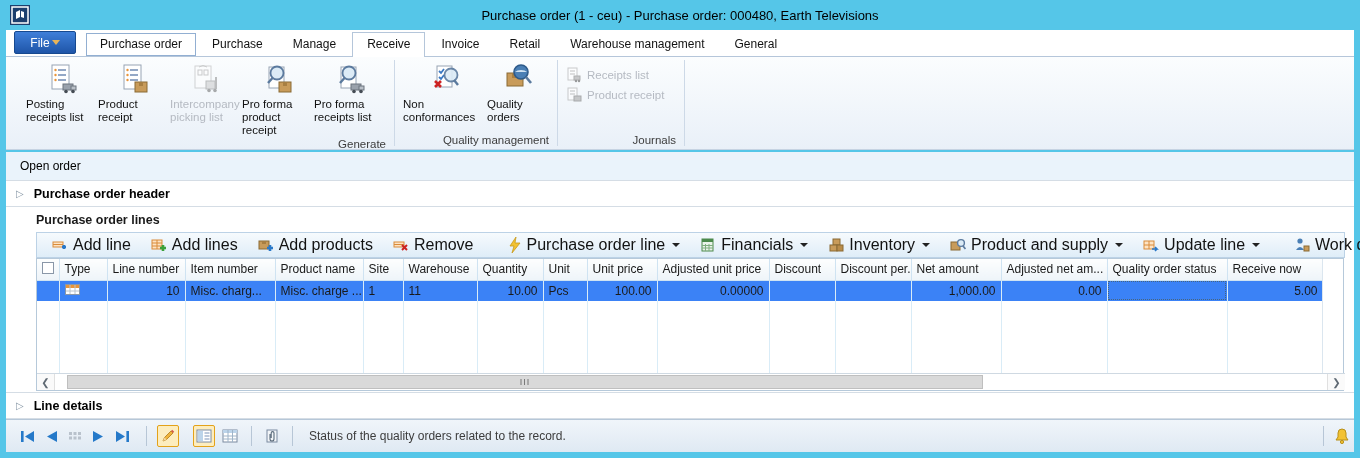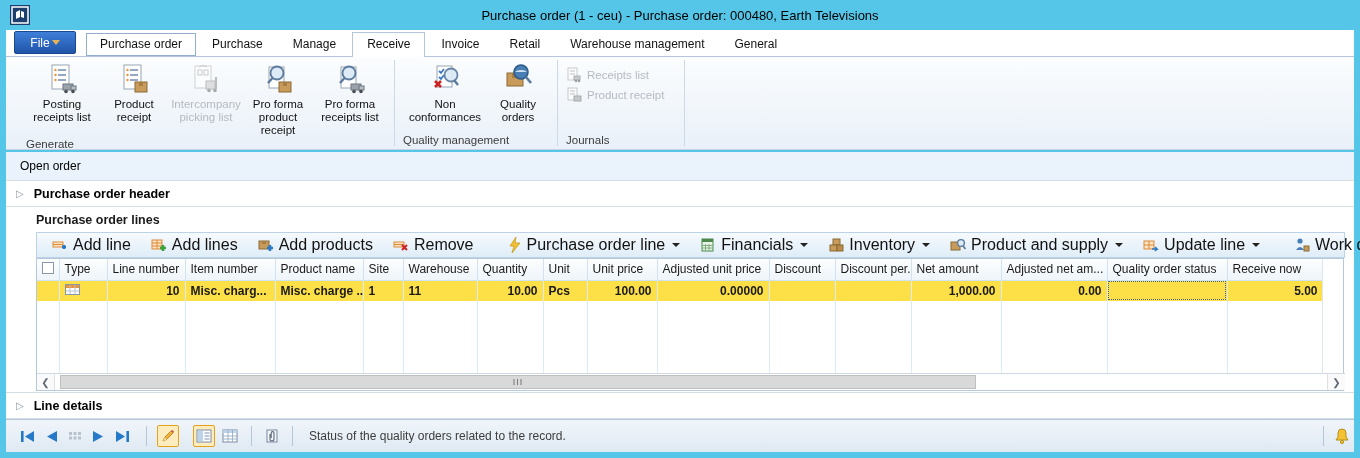--- a/index.html
+++ b/index.html
@@ -18,24 +18,24 @@
   .file-btn { height:23px; margin-bottom:2px; width:62px; background:linear-gradient(#3f7fd9,#1f55a8); border:1px solid #17498f; border-radius:2px; color:#fff; display:flex; align-items:center; justify-content:center; gap:2px; font-size:12px; cursor:default; }
   .file-arrow { width:0; height:0; border-left:4px solid transparent; border-right:4px solid transparent; border-top:5px solid #e8b45a; }
   .tab { padding:4px 14px 5px 14px; font-size:12px; color:#121212; position:relative; margin-left:2px; white-space:nowrap; }
   .tab.boxed { border:1px solid #92afd2; background:#fff; margin-left:10px; padding:3px 13px 4px 13px; }
   .tab.active { background:#fff; border:1px solid #b5c6da; border-bottom:none; margin-bottom:-1px; padding-bottom:6px; z-index:3; }
 
   
   .ribbon { height:93px; background:linear-gradient(#fbfdfe,#e9f0f8); border-bottom:1px solid #c6d3e2; display:flex; align-items:stretch; padding-left:14px; }
   .rgroup { display:flex; flex-direction:column; padding:2px 6px 0 6px; }
   .rgroup-buttons { display:flex; flex:1; align-items:flex-start; }
-  .rgroup-label { text-align:left; font-size:11.5px; color:#3c3c3c; padding:1px 0 3px 0; }
+  .rgroup-label { text-align:right; font-size:11.5px; color:#3c3c3c; padding:1px 0 3px 0; }
   .gsep { width:1px; background:#cdd9e7; margin:3px 2px; }
   .bigbtn { width:72px; display:flex; flex-direction:column; align-items:center; padding-top:4px; cursor:default; }
-  .bigbtn .blabel { text-align:center; font-size:11.5px; line-height:13px; margin-top:3px; color:#121212; }
+  .bigbtn .blabel { text-align:left; font-size:11.5px; line-height:13px; margin-top:3px; color:#121212; }
   .bigbtn.disabled .blabel { color:#b5bac2; }
   .bigbtn.disabled svg { opacity:.45; filter:grayscale(1); }
   .smallbtns { display:flex; flex-direction:column; gap:4px; padding-top:8px; min-width:110px; }
   .smallbtn { display:flex; align-items:center; gap:5px; font-size:11.5px; color:#b5bac2; }
   .smallbtn svg { opacity:.55; filter:grayscale(1); }
 
   
   .banner { height:28px; margin-top:2px; background:#eaf3fb; display:flex; align-items:center; justify-content:space-between; padding:0 14px; }
   .banner-title { color:#127a12; font-size:13px; }
   .banner-status { color:#000; font-size:12px; }
@@ -53,31 +53,31 @@
   .tbtn { display:flex; align-items:center; gap:5px; padding:2px 9px; font-size:16px; color:#121212; cursor:default; white-space:nowrap; }
   .tbtn .dd { width:0; height:0; border-left:4px solid transparent; border-right:4px solid transparent; border-top:4px solid #222; margin-left:2px; }
   .tsep { width:1px; height:18px; background:#b9cfe3; margin:0 6px; }
 
   
   .gridzone { background:#fff; padding:0 9px 0 30px; flex:0 0 auto; }
   .gridbox { border:1px solid #b6c9da; position:relative; width:1308px; }
   table.grid { border-collapse:collapse; table-layout:fixed; width:1286px; }
   table.grid th { height:21px; font-weight:normal; font-size:12px; background:linear-gradient(#fdfefe,#eef4f9); border-right:1px solid #cfe3f2; border-bottom:1px solid #cfe3f2; padding:0 5px; white-space:nowrap; overflow:hidden; text-align:left; }
   table.grid td { height:21px; font-size:12px; border-right:1px solid #d9ecf7; padding:0 5px; white-space:nowrap; overflow:hidden; }
-  tr.datarow td { background:#fde047;font-weight:bold; }
+  tr.datarow td { background:#3b82f6; }
   td.focus-cell { outline:1px dotted #46647f; outline-offset:-2px; }
   .num { text-align:right; }
   tr.fillrow td { height:72px; background:#fff; }
   .vscroll { position:absolute; top:0; right:0; width:21px; bottom:17px; background:#fff; border-left:1px solid #dbe6ef; }
 
   .hscroll { display:flex; height:17px; border-top:1px solid #cfd9e2; background:#fff; width:1308px; align-items:stretch; }
   .scrollbtn { width:18px; display:flex; align-items:center; justify-content:center; color:#606a74; font-size:10px; background:#fafafa; border-right:1px solid #e0e0e0; }
   .scrollbtn.right { border-left:1px solid #e0e0e0; border-right:none; }
   .hs-track { flex:1; position:relative; background:#fff; }
-  .hs-thumb { position:absolute; left:5px; top:1px; bottom:1px; width:72%; background:#d9d9d9; border:1px solid #bfbfbf; display:flex; align-items:center; justify-content:center; color:#6a6a6a; font-size:9px; letter-spacing:1px; }
+  .hs-thumb { position:absolute; left:12px; top:1px; bottom:1px; width:72%; background:#d9d9d9; border:1px solid #bfbfbf; display:flex; align-items:center; justify-content:center; color:#6a6a6a; font-size:9px; letter-spacing:1px; }
 
   .spacer { flex:1; background:#fff; }
 
   
   .statusbar { height:33px; background:linear-gradient(#f0f5fa,#dfe9f3); border-top:1px solid #b6c7d8; display:flex; align-items:center; padding:0 8px; gap:4px; }
   .nav { display:flex; align-items:center; gap:10px; padding:0 6px; }
   .ssep { width:1px; height:20px; background:#b7c6d6; margin:0 6px; }
   .hilite { border:1px solid #e3a21a; background:#fdedbe; border-radius:2px; padding:2px; display:flex; }
   .plainic { padding:3px; display:flex; }
   .status-msg { color:#3c3c3c; font-size:12px; margin-left:6px; flex:1; }

